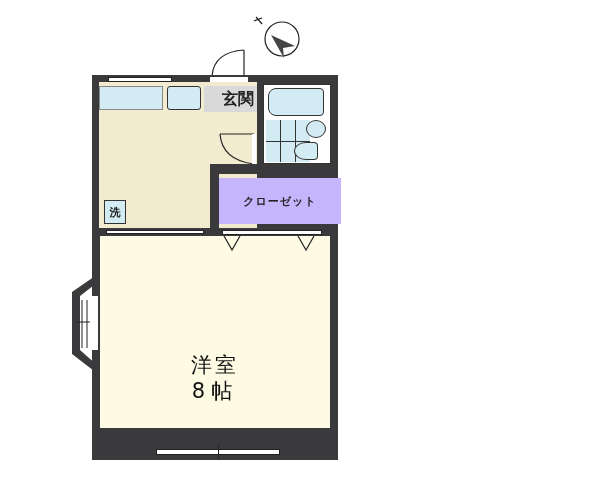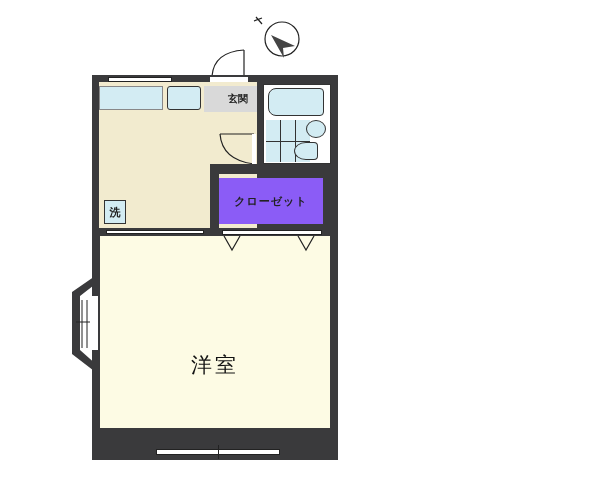--- a/index.html
+++ b/index.html
@@ -37,21 +37,21 @@
   </svg>
 
   <div class="abs" style="left:99px;top:82px;width:158px;height:148px;background:#f2ebcf;"></div>
 
   <div class="abs" style="left:108px;top:77px;width:64px;height:5px;background:#fff;border:1px solid #222;"></div>
   <div class="abs" style="left:210px;top:77px;width:38px;height:5px;background:#fff;"></div>
 
   <div class="abs" style="left:99px;top:86px;width:64px;height:24px;background:#d3ecf3;border:1px solid #888;"></div>
   <div class="abs" style="left:167px;top:86px;width:34px;height:24px;background:#d3ecf3;border:1.5px solid #333;border-radius:3px;"></div>
 
-  <div class="abs label" style="left:204px;top:86px;width:68px;height:26px;background:#d9d9d9;font-size:10px;">
+  <div class="abs label" style="left:204px;top:86px;width:68px;height:26px;background:#d9d9d9;font-size:16px;">
     <span>玄関</span>
   </div>
 
   <svg class="abs" style="left:218px;top:132px;" width="40" height="36" viewBox="0 0 40 36">
     <line x1="2" y1="2" x2="36" y2="2" stroke="#222" stroke-width="1.2"></line>
     <path d="M2,2 Q4,28 36,32" fill="none" stroke="#222" stroke-width="1.2"></path>
     <rect x="34" y="2" width="4" height="32" fill="#fff"></rect>
   </svg>
 
   <div class="abs wall" style="left:257px;top:82px;width:6px;height:90px;"></div>
@@ -61,39 +61,40 @@
   <div class="abs" style="left:266px;top:120px;width:44px;height:42px;background:
     linear-gradient(#333,#333) 14px 0/1px 100% no-repeat,
     linear-gradient(#333,#333) 29px 0/1px 100% no-repeat,
     linear-gradient(#333,#333) 0 21px/100% 1px no-repeat, #d3ecf3;"></div>
   <div class="abs" style="left:306px;top:120px;width:20px;height:18px;background:#d3ecf3;border:1.5px solid #333;border-radius:50%;"></div>
   <div class="abs" style="left:294px;top:142px;width:24px;height:18px;background:#d3ecf3;border:1.5px solid #333;border-radius:50% 4px 4px 50%;"></div>
 
   <div class="abs wall" style="left:210px;top:164px;width:128px;height:10px;"></div>
   <div class="abs wall" style="left:210px;top:164px;width:9px;height:66px;"></div>
 
-  <div class="abs label" style="left:219px;top:178px;width:104px;height:46px;background:#8b5cf6;font-size:11px;letter-spacing:1px;">
+  <div class="abs label" style="left:219px;top:178px;width:122px;height:46px;background:#c4b5fd;font-size:11px;letter-spacing:1px;">
     <span>クローゼット</span>
   </div>
 
   <div class="abs label" style="left:104px;top:200px;width:22px;height:24px;background:#d3ecf3;border:1px solid #333;font-size:11px;">
     <span>洗</span>
   </div>
 
   <div class="abs wall" style="left:92px;top:228px;width:246px;height:8px;"></div>
   <div class="abs" style="left:106px;top:230px;width:98px;height:4px;background:#fff;border:1px solid #222;"></div>
   <div class="abs" style="left:222px;top:230px;width:100px;height:5px;background:#fff;border:1px solid #222;"></div>
 
   <div class="abs" style="left:100px;top:236px;width:230px;height:192px;background:#fdfbe4;"></div>
 
   <svg class="abs" style="left:222px;top:236px;" width="100" height="16" viewBox="0 0 100 16">
     <polyline points="2,0 10,14 18,0" fill="none" stroke="#222" stroke-width="1.2"></polyline>
     <polyline points="76,0 84,14 92,0" fill="none" stroke="#222" stroke-width="1.2"></polyline>
   </svg>
 
   <div class="abs main-label" style="left:160px;top:316px;width:110px;">
     <div style="letter-spacing:3px;">洋室</div>
+    <div style="letter-spacing:6px;">8帖</div>
   </div>
 
   <div class="abs" style="left:156px;top:449px;width:124px;height:6px;background:#fff;border:1px solid #222;"></div>
   <div class="abs" style="left:218px;top:445px;width:1px;height:14px;background:#222;"></div>
 
 </div>
 
 </body></html>

